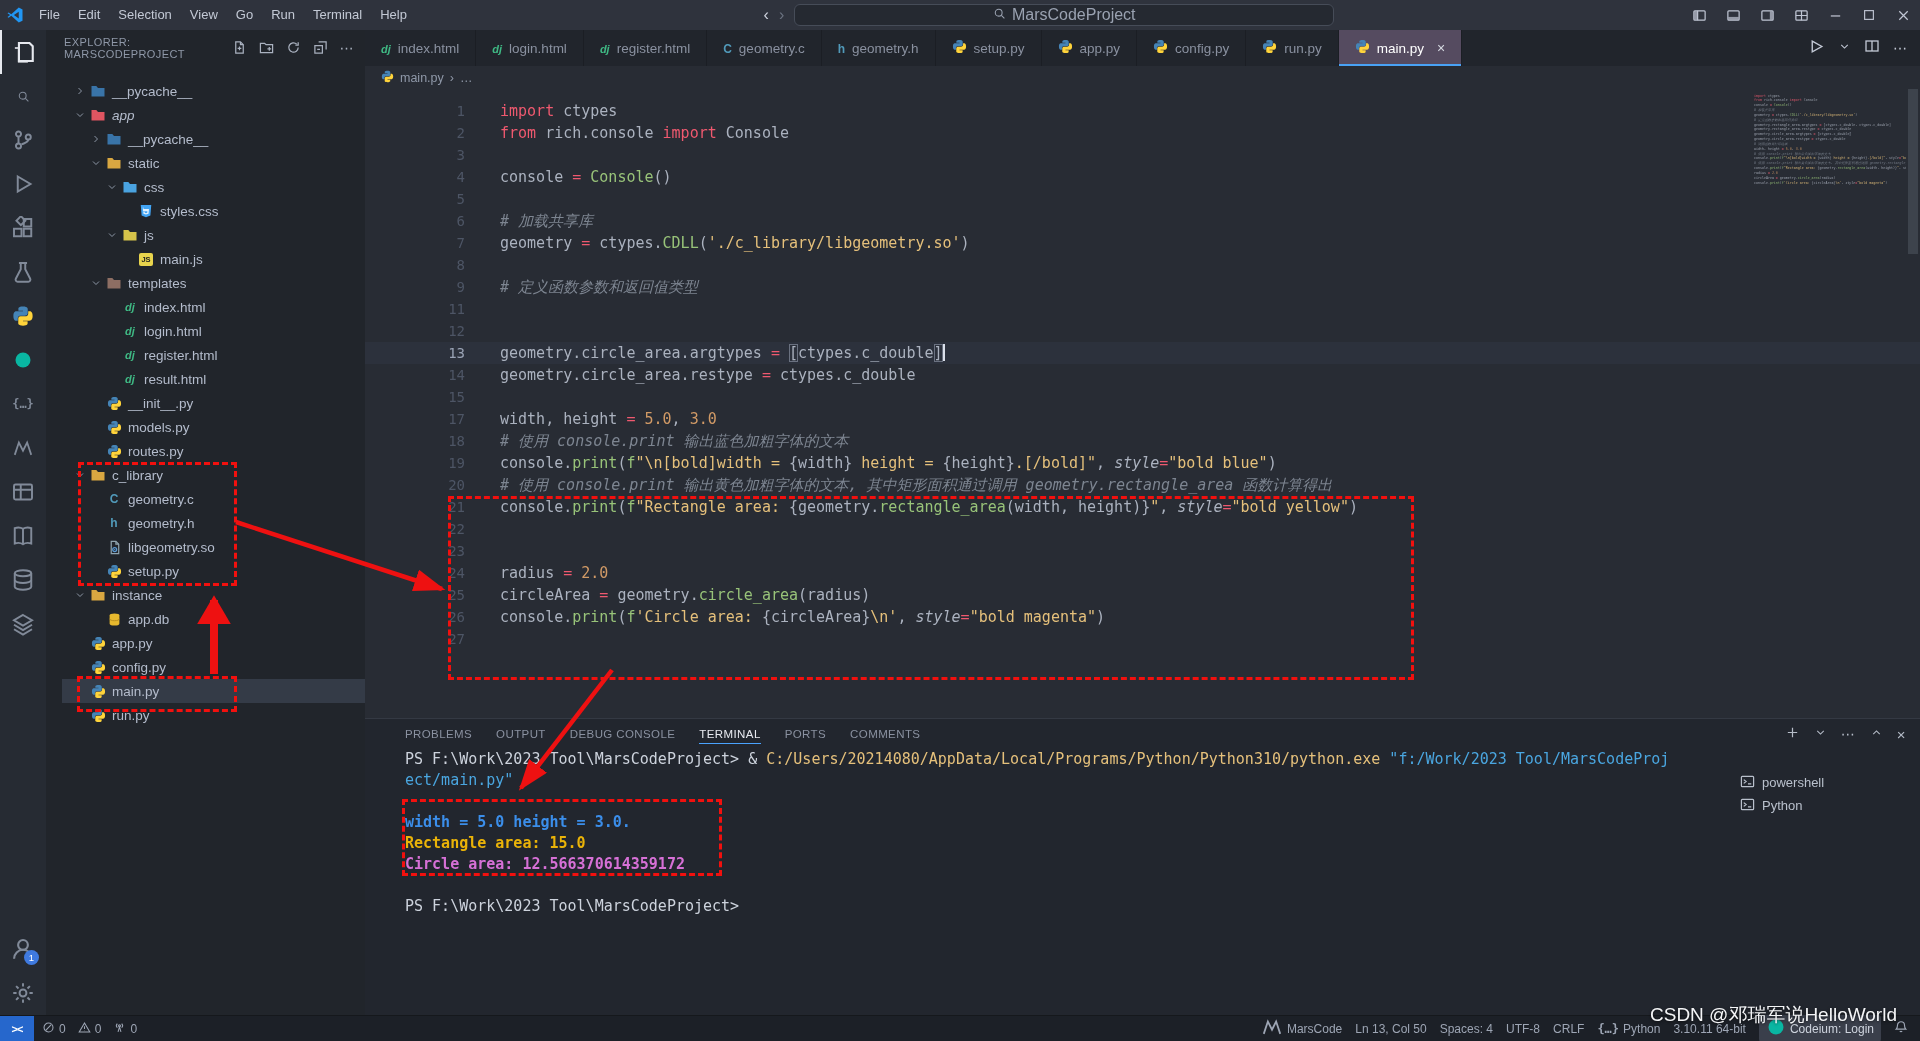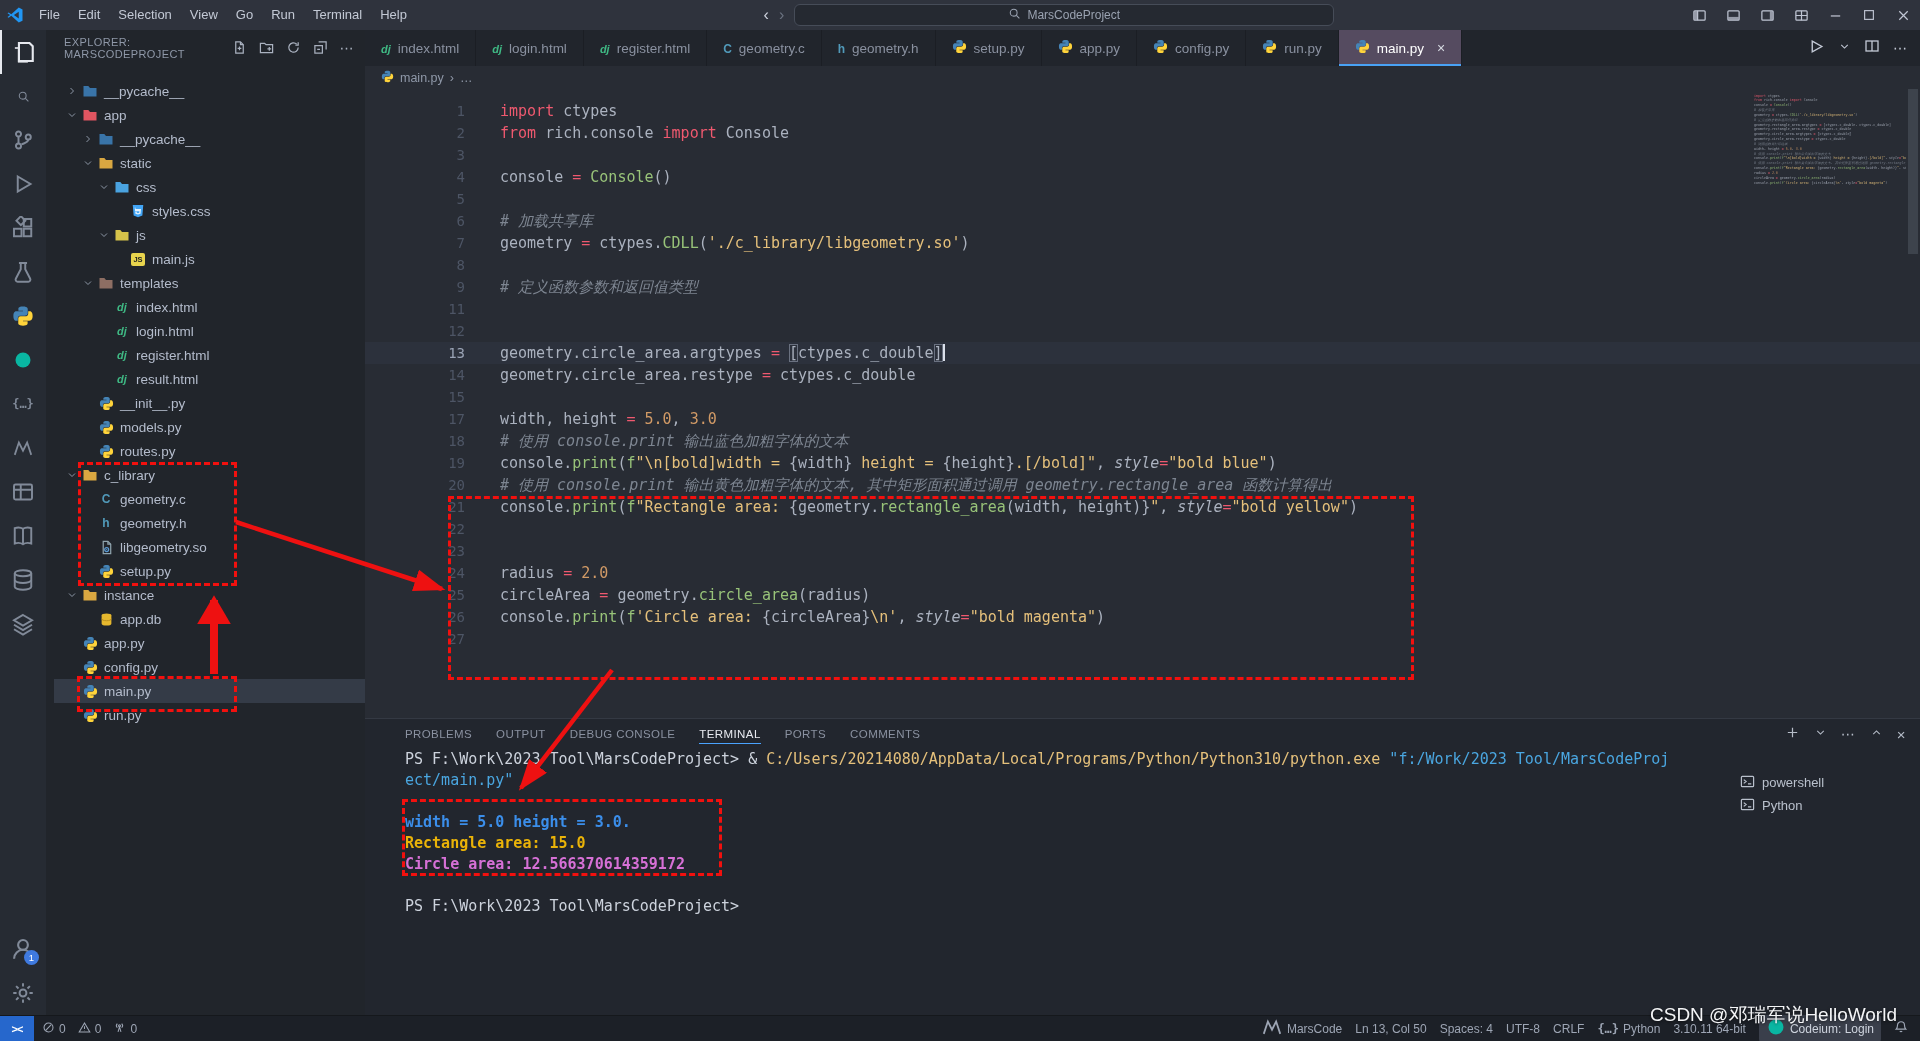--- a/index.html
+++ b/index.html
@@ -10,21 +10,21 @@
   .titlebar { position:absolute; top:0; left:0; right:0; height:30px; background:#2f333d;
     display:flex; align-items:center; color:#c3c9d5; font-size:13px; z-index:5; }
   .logo { width:30px; display:flex; justify-content:center; }
   .menus { display:flex; }
   .menus span { padding:0 9px; line-height:30px; cursor:default; }
   .nav-center { flex:1; display:flex; align-items:center; justify-content:center; gap:10px; }
   .navarrow { color:#cfd4df; font-size:16px; }
   .navarrow.dim { color:#6b7280; }
   .searchbox { width:540px; height:22px; background:#252931; border:1px solid #464c58;
     border-radius:6px; display:flex; align-items:center; justify-content:center; gap:6px;
-    color:#9aa2b1; font-size:12px; }
+    color:#9aa2b1; font-size:16px; }
   .win-icons { display:flex; align-items:center; gap:0; }
   .win-icons .wic { width:34px; height:30px; display:flex; align-items:center; justify-content:center; color:#c0c6d4; }
 
   
   .activitybar { position:absolute; top:30px; left:0; width:46px; bottom:26px; background:#262b33;
     display:flex; flex-direction:column; align-items:center; z-index:4; }
   .ab-top { display:flex; flex-direction:column; }
   .ab-bottom { margin-top:auto; display:flex; flex-direction:column; }
   .ab-icon { width:46px; height:44px; display:flex; align-items:center; justify-content:center;
     color:#818a99; position:relative; }
@@ -33,21 +33,21 @@
     border-radius:50%; width:15px; height:15px; font-size:9.5px; display:flex; align-items:center;
     justify-content:center; }
 
   
   .sidebar { position:absolute; top:30px; left:46px; width:319px; bottom:26px; background:#21252b;
     color:#b4bccc; z-index:3; }
   .sb-header { height:35px; display:flex; align-items:center; padding:0 8px 0 18px;
     font-size:11px; letter-spacing:.4px; color:#8f98a8; }
   .sb-actions { margin-left:auto; display:flex; gap:7px; color:#aab2c0; }
   .sb-actions .sic { width:20px; height:20px; display:flex; align-items:center; justify-content:center; }
-  .tree { position:absolute; top:49px; left:8px; right:0; }
+  .tree { position:absolute; top:49px; left:16px; right:0; }
   .trow { height:24px; display:flex; align-items:center; font-size:13.5px; white-space:nowrap; }
   .trow.sel { background:#343b47; }
   .chev { width:16px; display:flex; justify-content:center; color:#8f98a8; flex:none; }
   .ficon { width:20px; display:flex; justify-content:center; align-items:center; flex:none; }
   .fic { font-weight:bold; font-size:11px; font-style:italic; }
   .fic.dj { color:#3fb984; }
   .fic.c { color:#519aba; font-style:normal; font-size:12px; }
   .fic.js { background:#e8d44d; color:#23241f; font-style:normal; font-size:7.5px; padding:2px 2px; border-radius:2px;}
   .tlabel { margin-left:4px; }
 
@@ -340,21 +340,21 @@
             <path d="M6 4l4 4-4 4"></path>
           </svg>
         </span>
         <span class="ficon">
           <svg width="16" height="16" viewBox="0 0 16 16">
             <path d="M1.5 3h4.8L8 5h6.5v8.5H1.5z" fill="#3974a8"></path>
           </svg>
         </span>
         <span class="tlabel">__pycache__</span>
       </div>
-      <div class="trow" style="padding-left: 10px;">
+      <div class="trow" style="padding-left: 10px; font-style: italic;">
         <span class="chev">
           <svg width="12" height="12" viewBox="0 0 16 16" fill="none" stroke="currentColor" stroke-width="1.3">
             <path d="M4 6l4 4 4-4"></path>
           </svg>
         </span>
         <span class="ficon">
           <svg width="16" height="16" viewBox="0 0 16 16">
             <path d="M1.5 3h4.8L8 5h6.5v8.5H1.5z" fill="#e05561"></path>
           </svg>
         </span>

